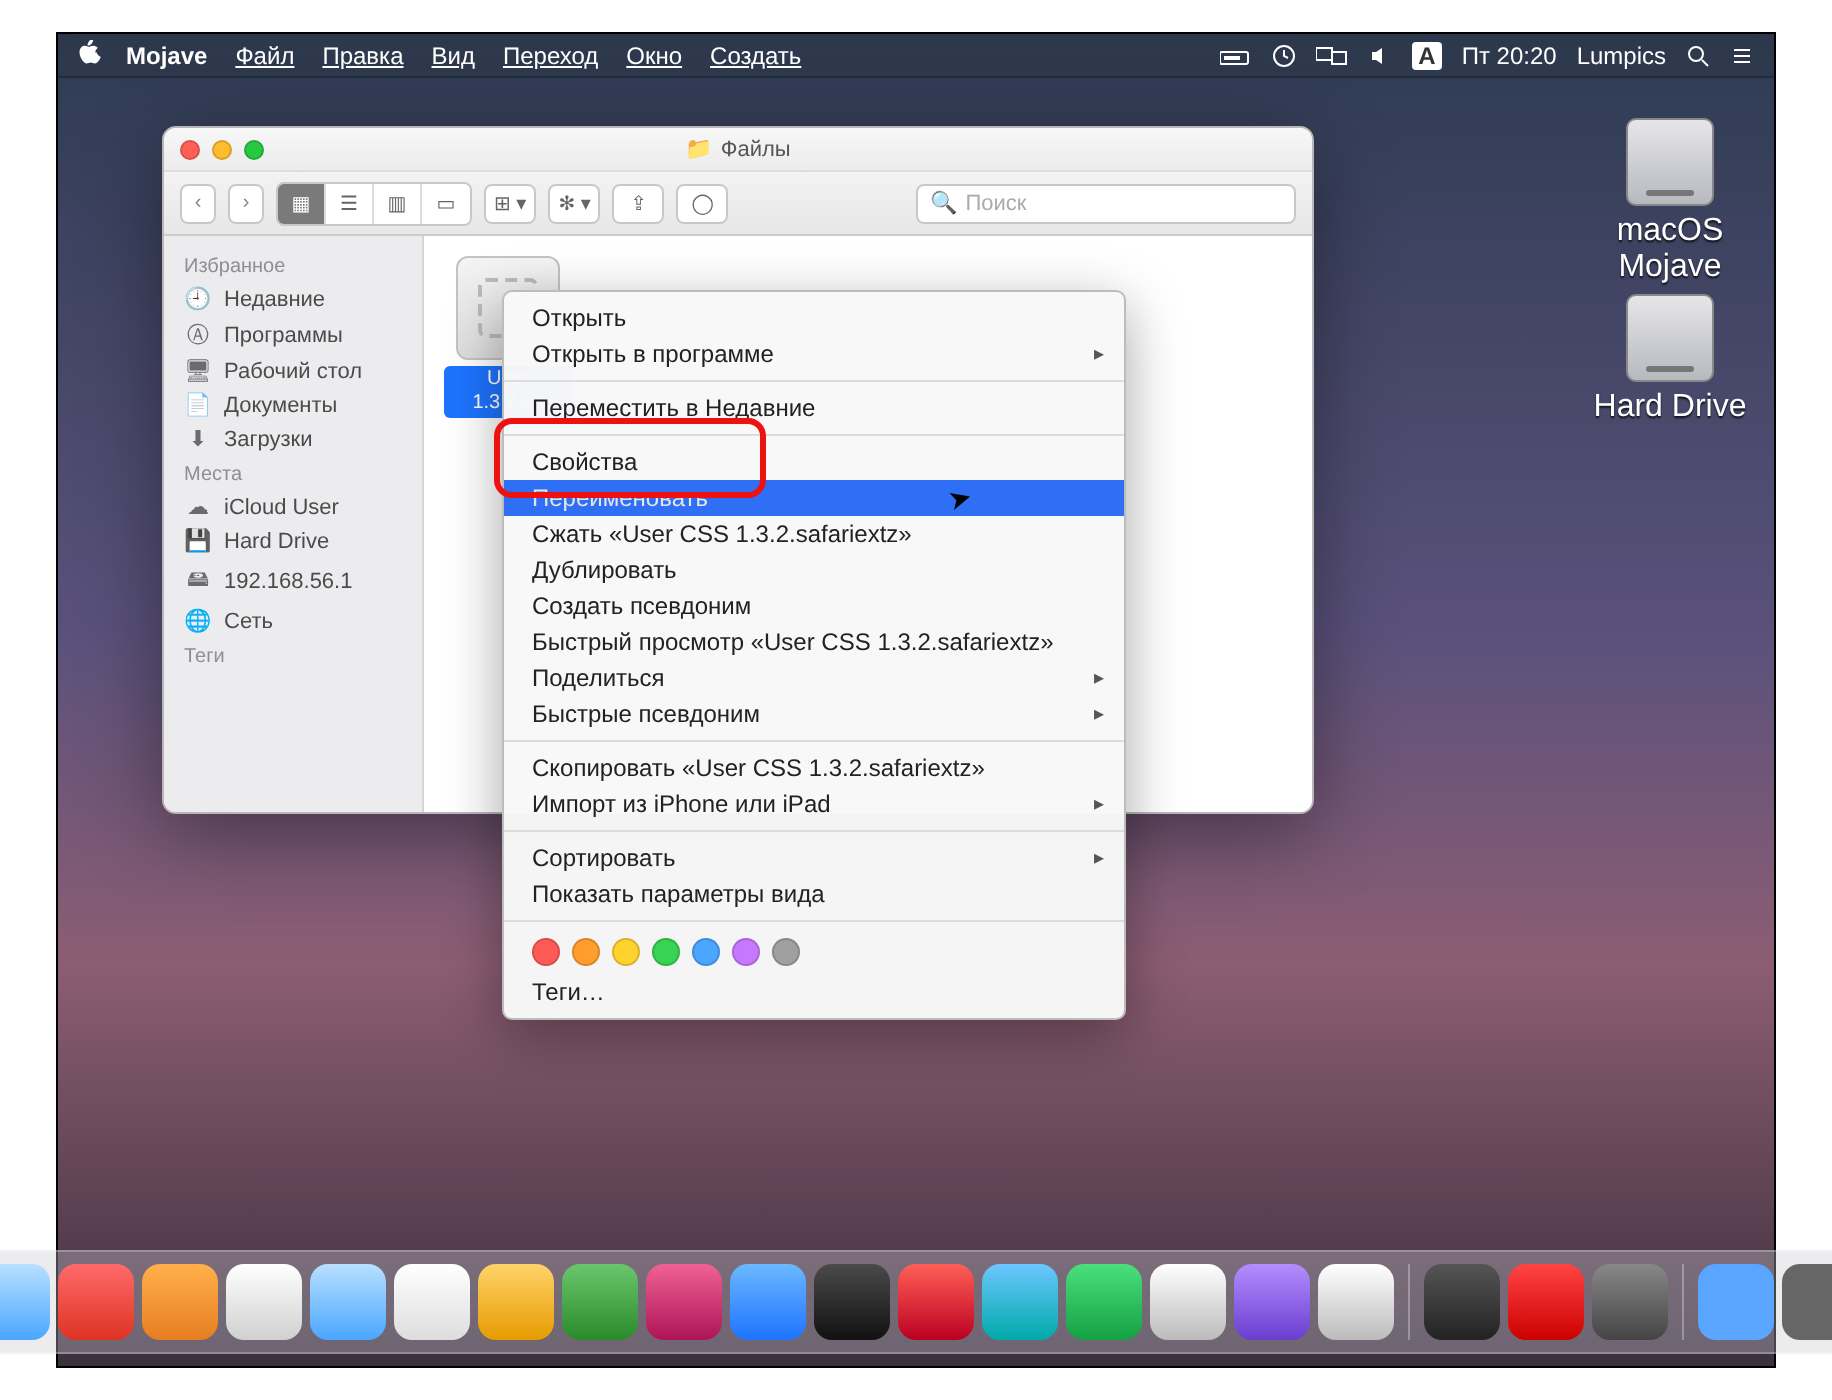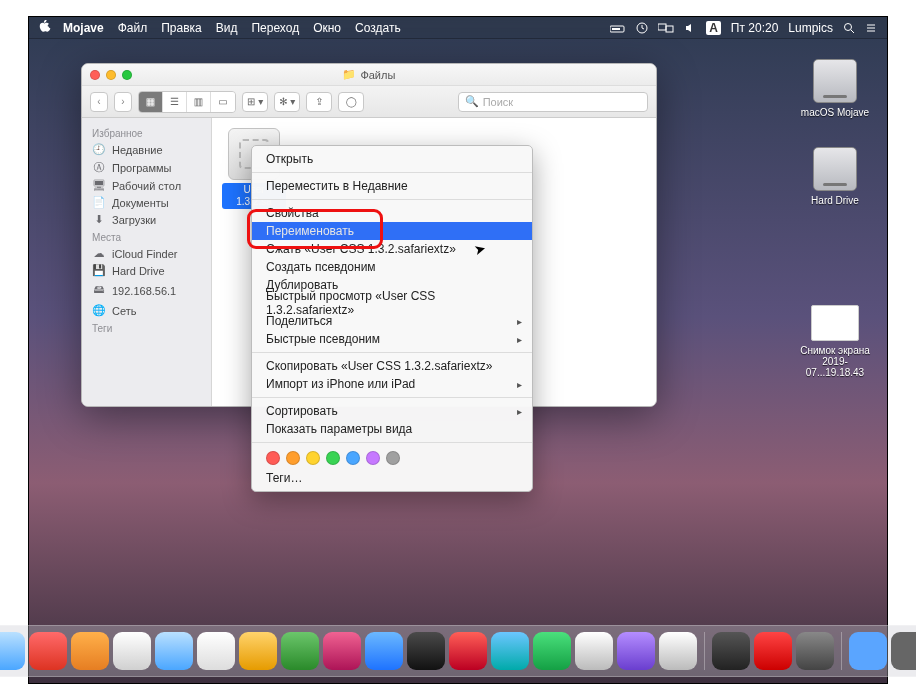--- a/index.html
+++ b/index.html
@@ -12,27 +12,27 @@
 }
 
 
 .menubar {
   height: 22px; background: rgba(40,40,50,.15); backdrop-filter: blur(6px);
   display: flex; align-items: center; color: #fff; font-size: 12px; padding: 0 10px;
   border-bottom: 1px solid rgba(0,0,0,.25);
 }
 .menubar .apple { margin-right: 12px; font-size: 13px; }
 .menubar .app { font-weight: 600; margin-right: 14px; }
-.menubar .m { margin-right: 14px; }
+.menubar .m { margin-right: 14px; text-decoration: underline; }
 .menubar .spacer { flex: 1; }
 .menubar .ri { margin-left: 10px; font-size: 12px; }
 .menubar .ri svg { vertical-align: middle; }
 
 
-.desktop-icon { position: absolute; width: 80px; text-align: center; color: #fff; font-size: 10px; text-shadow: 0 1px 1px rgba(0,0,0,.8); }
+.desktop-icon { position: absolute; width: 80px; text-align: center; color: #fff; font-size: 16px; text-shadow: 0 1px 1px rgba(0,0,0,.8); }
 .desktop-icon .hdd {
   width: 44px; height: 44px; margin: 0 auto 4px; border-radius: 5px;
   background: linear-gradient(180deg,#e6e6e9,#b7b9bf); border: 1px solid #888; position: relative;
 }
 .desktop-icon .hdd::after { content:""; position:absolute; bottom:4px; left:50%; width:24px; height:3px; transform:translateX(-50%); background:#777; border-radius:2px; }
 .desktop-icon .shot {
   width: 48px; height: 36px; margin: 0 auto 4px; background: #fff; border-radius: 2px; border:1px solid #ccc;
 }
 
 
@@ -69,21 +69,21 @@
 .sidebar .item .ic { width:14px; text-align:center; color:#6a6a6f; font-size:11px; }
 
 .content { flex:1; background:#fff; position:relative; }
 .fileicon { position:absolute; top:10px; left:10px; width:64px; text-align:center; font-size:10px; }
 .fileicon .box { width:52px; height:52px; margin:0 auto 3px; background:linear-gradient(#f4f4f4,#ddd); border:1px solid #c3c3c3; border-radius:6px; position:relative; }
 .fileicon .box::after { content:""; position:absolute; inset:10px; border:2px dashed #bbb; border-radius:4px; }
 .fileicon .lbl { background:#1e73ff; color:#fff; border-radius:3px; padding:1px 2px; line-height:1.2; }
 
 
 .ctx {
-  position:absolute; top:128px; left:222px; width:282px;
+  position:absolute; top:128px; left:222px; width:312px;
   background:rgba(248,248,248,.98); border:1px solid #bcbcbc; border-radius:5px;
   box-shadow: 0 8px 28px rgba(0,0,0,.35); padding:4px 0; font-size:12px; color:#222;
 }
 .ctx .row { height:18px; display:flex; align-items:center; padding:0 14px; position:relative; }
 .ctx .row.sub::after { content:"▸"; position:absolute; right:10px; color:#555; font-size:10px; }
 .ctx .row.hl { background:#2f6ff6; color:#e5e5e5; }
 .ctx hr { border:none; border-top:1px solid #dcdcdc; margin:4px 0; }
 .ctx .tags { display:flex; gap:6px; padding:4px 14px; }
 .ctx .tag { width:14px; height:14px; border-radius:50%; border:1px solid rgba(0,0,0,.15); }
 
@@ -150,25 +150,20 @@
   </div>
 
   <div class="desktop-icon" style="top:42px; right:12px;">
     <div class="hdd"></div>
     <div>macOS Mojave</div>
   </div>
   <div class="desktop-icon" style="top:130px; right:12px;">
     <div class="hdd"></div>
     <div>Hard Drive</div>
   </div>
-  <div class="desktop-icon" style="top:288px; right:12px;">
-    <div class="shot"></div>
-    <div style="white-space:pre-line">Снимок экрана
-2019-07...19.18.43</div>
-  </div>
 
   <div class="finder">
     <div class="titlebar">
       <div class="traffic">
         <span class="tl red"></span>
         <span class="tl yel"></span>
         <span class="tl grn"></span>
       </div>
       <span class="foldericon">📁</span>
       <span>Файлы</span>
@@ -210,21 +205,21 @@
             <span class="ic">📄</span>
             <span>Документы</span>
           </div>
           <div class="item">
             <span class="ic">⬇</span>
             <span>Загрузки</span>
           </div>
           <div class="grp">Места</div>
           <div class="item">
             <span class="ic">☁</span>
-            <span>iCloud Finder</span>
+            <span>iCloud User</span>
           </div>
           <div class="item">
             <span class="ic">💾</span>
             <span>Hard Drive</span>
           </div>
           <div class="item">
             <span class="ic">🖴</span>
             <span>192.168.56.1</span>
           </div>
           <div class="item">
@@ -240,28 +235,29 @@
             <span>User</span><br>
             <span>1.3.2.sa</span>
           </div>
         </div>
       </div>
     </div>
   </div>
 
   <div class="ctx" id="ctx">
       <div class="row">Открыть</div>
+      <div class="row sub">Открыть в программе</div>
       <hr>
       <div class="row">Переместить в Недавние</div>
       <hr>
       <div class="row">Свойства</div>
       <div class="row hl">Переименовать</div>
       <div class="row">Сжать «User CSS 1.3.2.safariextz»</div>
+      <div class="row">Дублировать</div>
       <div class="row">Создать псевдоним</div>
-      <div class="row">Дублировать</div>
       <div class="row">Быстрый просмотр «User CSS 1.3.2.safariextz»</div>
       <div class="row sub">Поделиться</div>
       <div class="row sub">Быстрые псевдоним</div>
       <hr>
       <div class="row">Скопировать «User CSS 1.3.2.safariextz»</div>
       <div class="row sub">Импорт из iPhone или iPad</div>
       <hr>
       <div class="row sub">Сортировать</div>
       <div class="row">Показать параметры вида</div>
       <hr>

